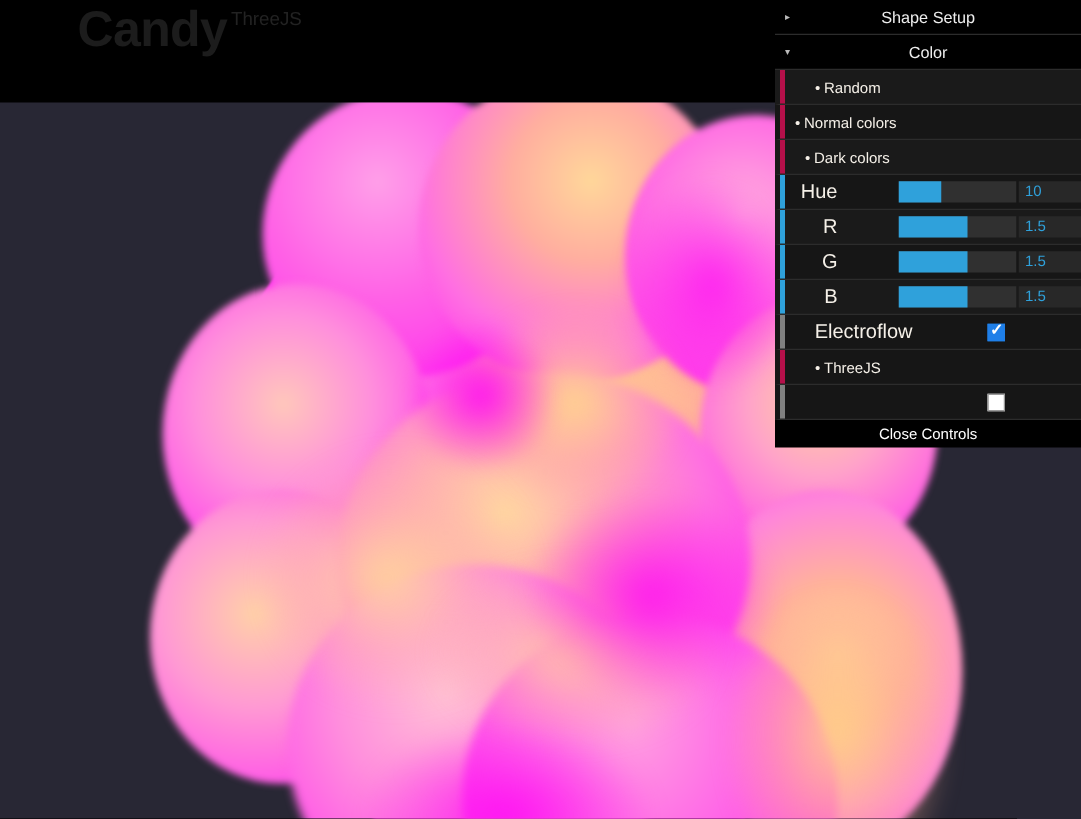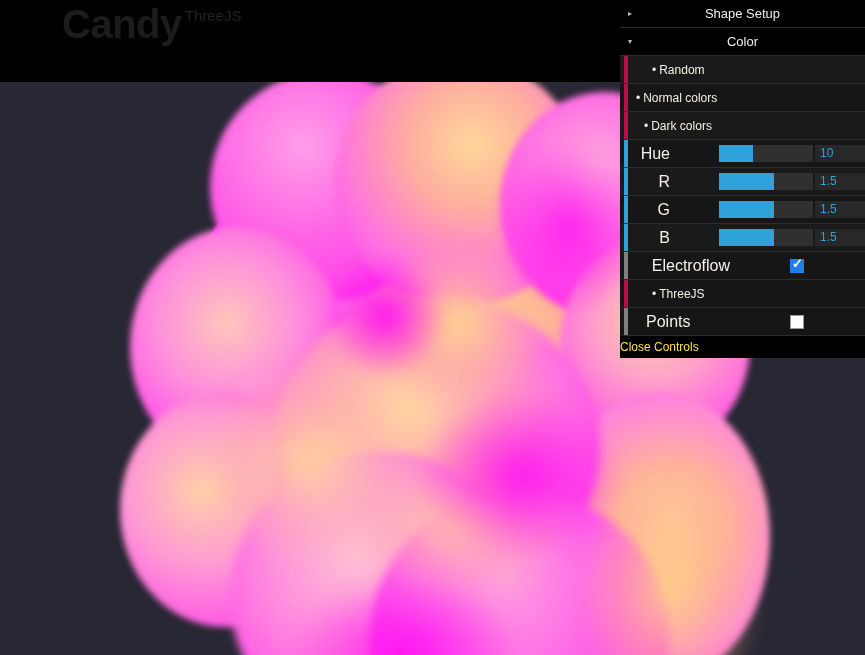--- a/index.html
+++ b/index.html
@@ -184,22 +184,23 @@
     color: #ffffff;
     font-size: 13px;
     line-height: 14px;
     font-weight: bold;
   }
 
   #close-controls {
     height: 22px;
     line-height: 22px;
     background: #000000;
-    font-size: 12px;
-    color: #fde047;
+    text-align: center;
+    font-size: 12px;
+    color: #ffffff;
     cursor: pointer;
   }
 
   
   .accent {
     position: absolute;
     left: 0; top: 0;
     width: 4px;
     height: 100%;
   }
@@ -349,19 +350,18 @@
         <div class="cb on">
           <span class="tick">✓</span>
         </div>
       </div>
       <div class="row alt">
         <div class="accent" style="background: rgb(181, 16, 74);"></div>
         <div class="row-bullet" style="left: 28px;"><span class="dot">•</span><span>ThreeJS</span></div>
       </div>
       <div class="row alt">
         <div class="accent" style="background: rgb(128, 128, 128);"></div>
-        <div class="row-label" style="width: 90px; text-align: left; left: 22px;">Points</div>
         <div class="cb off"></div>
       </div>
     </div>
 
   <div id="close-controls">Close Controls</div>
 </div>
 
 </body></html>

